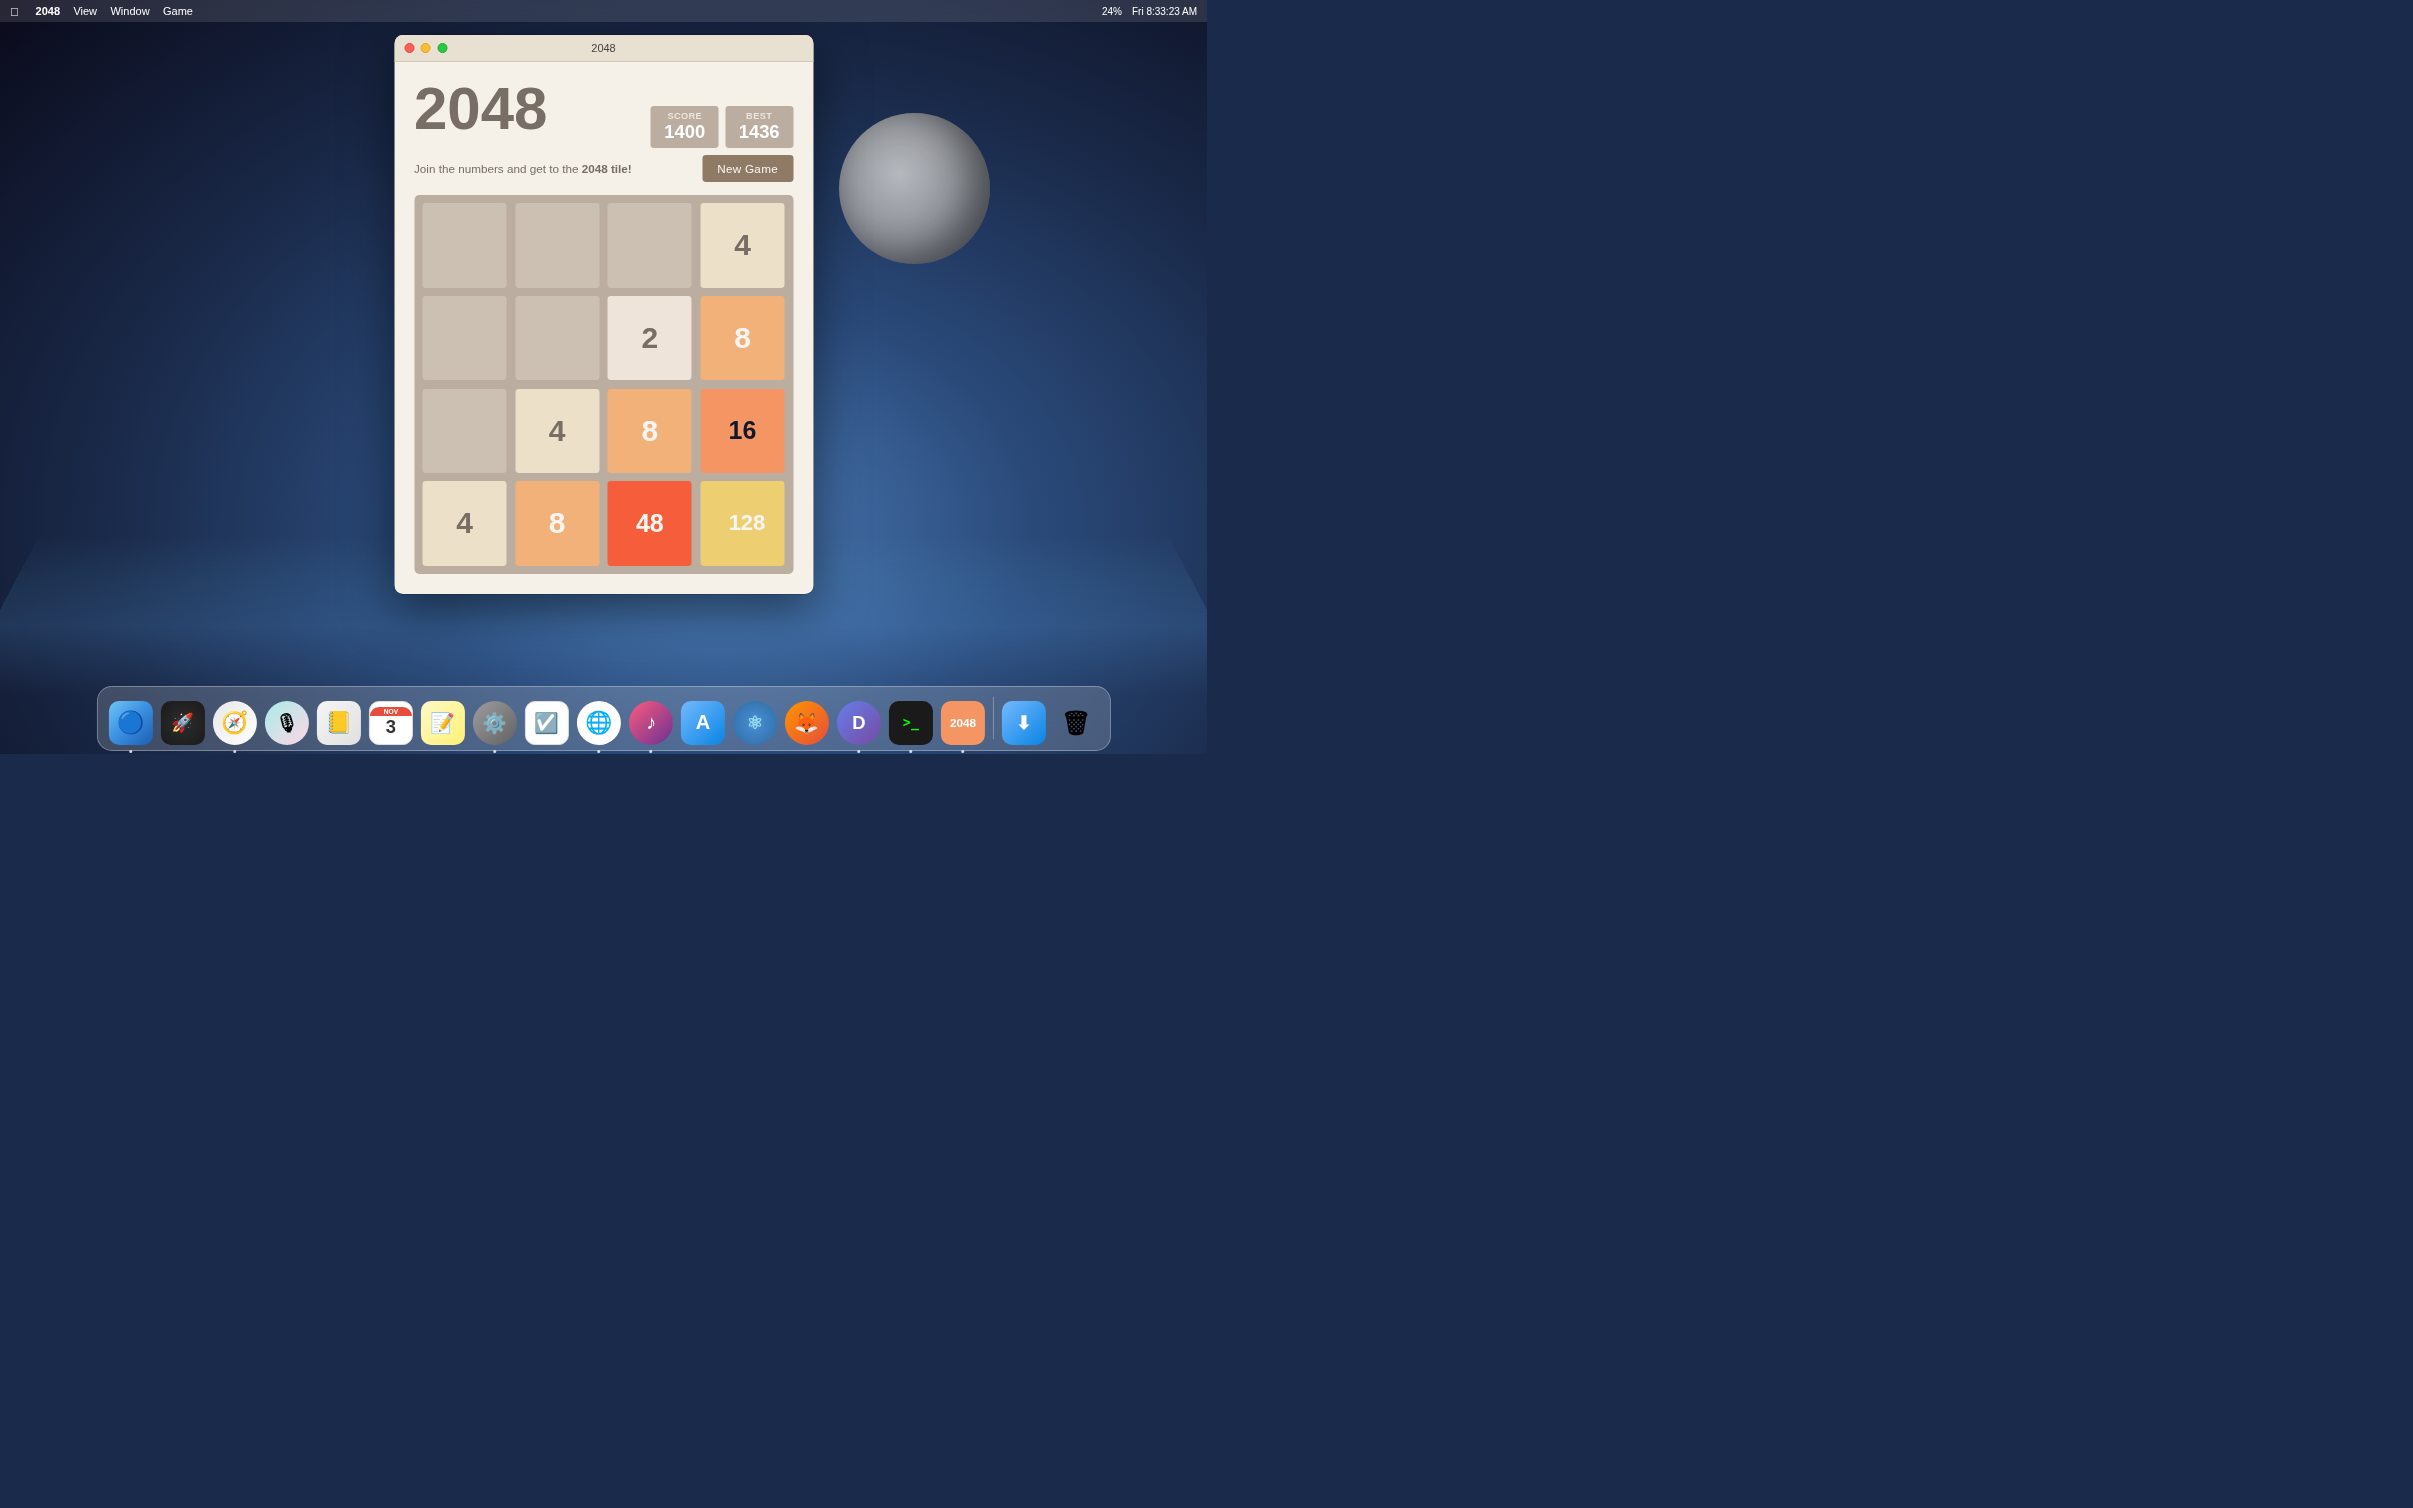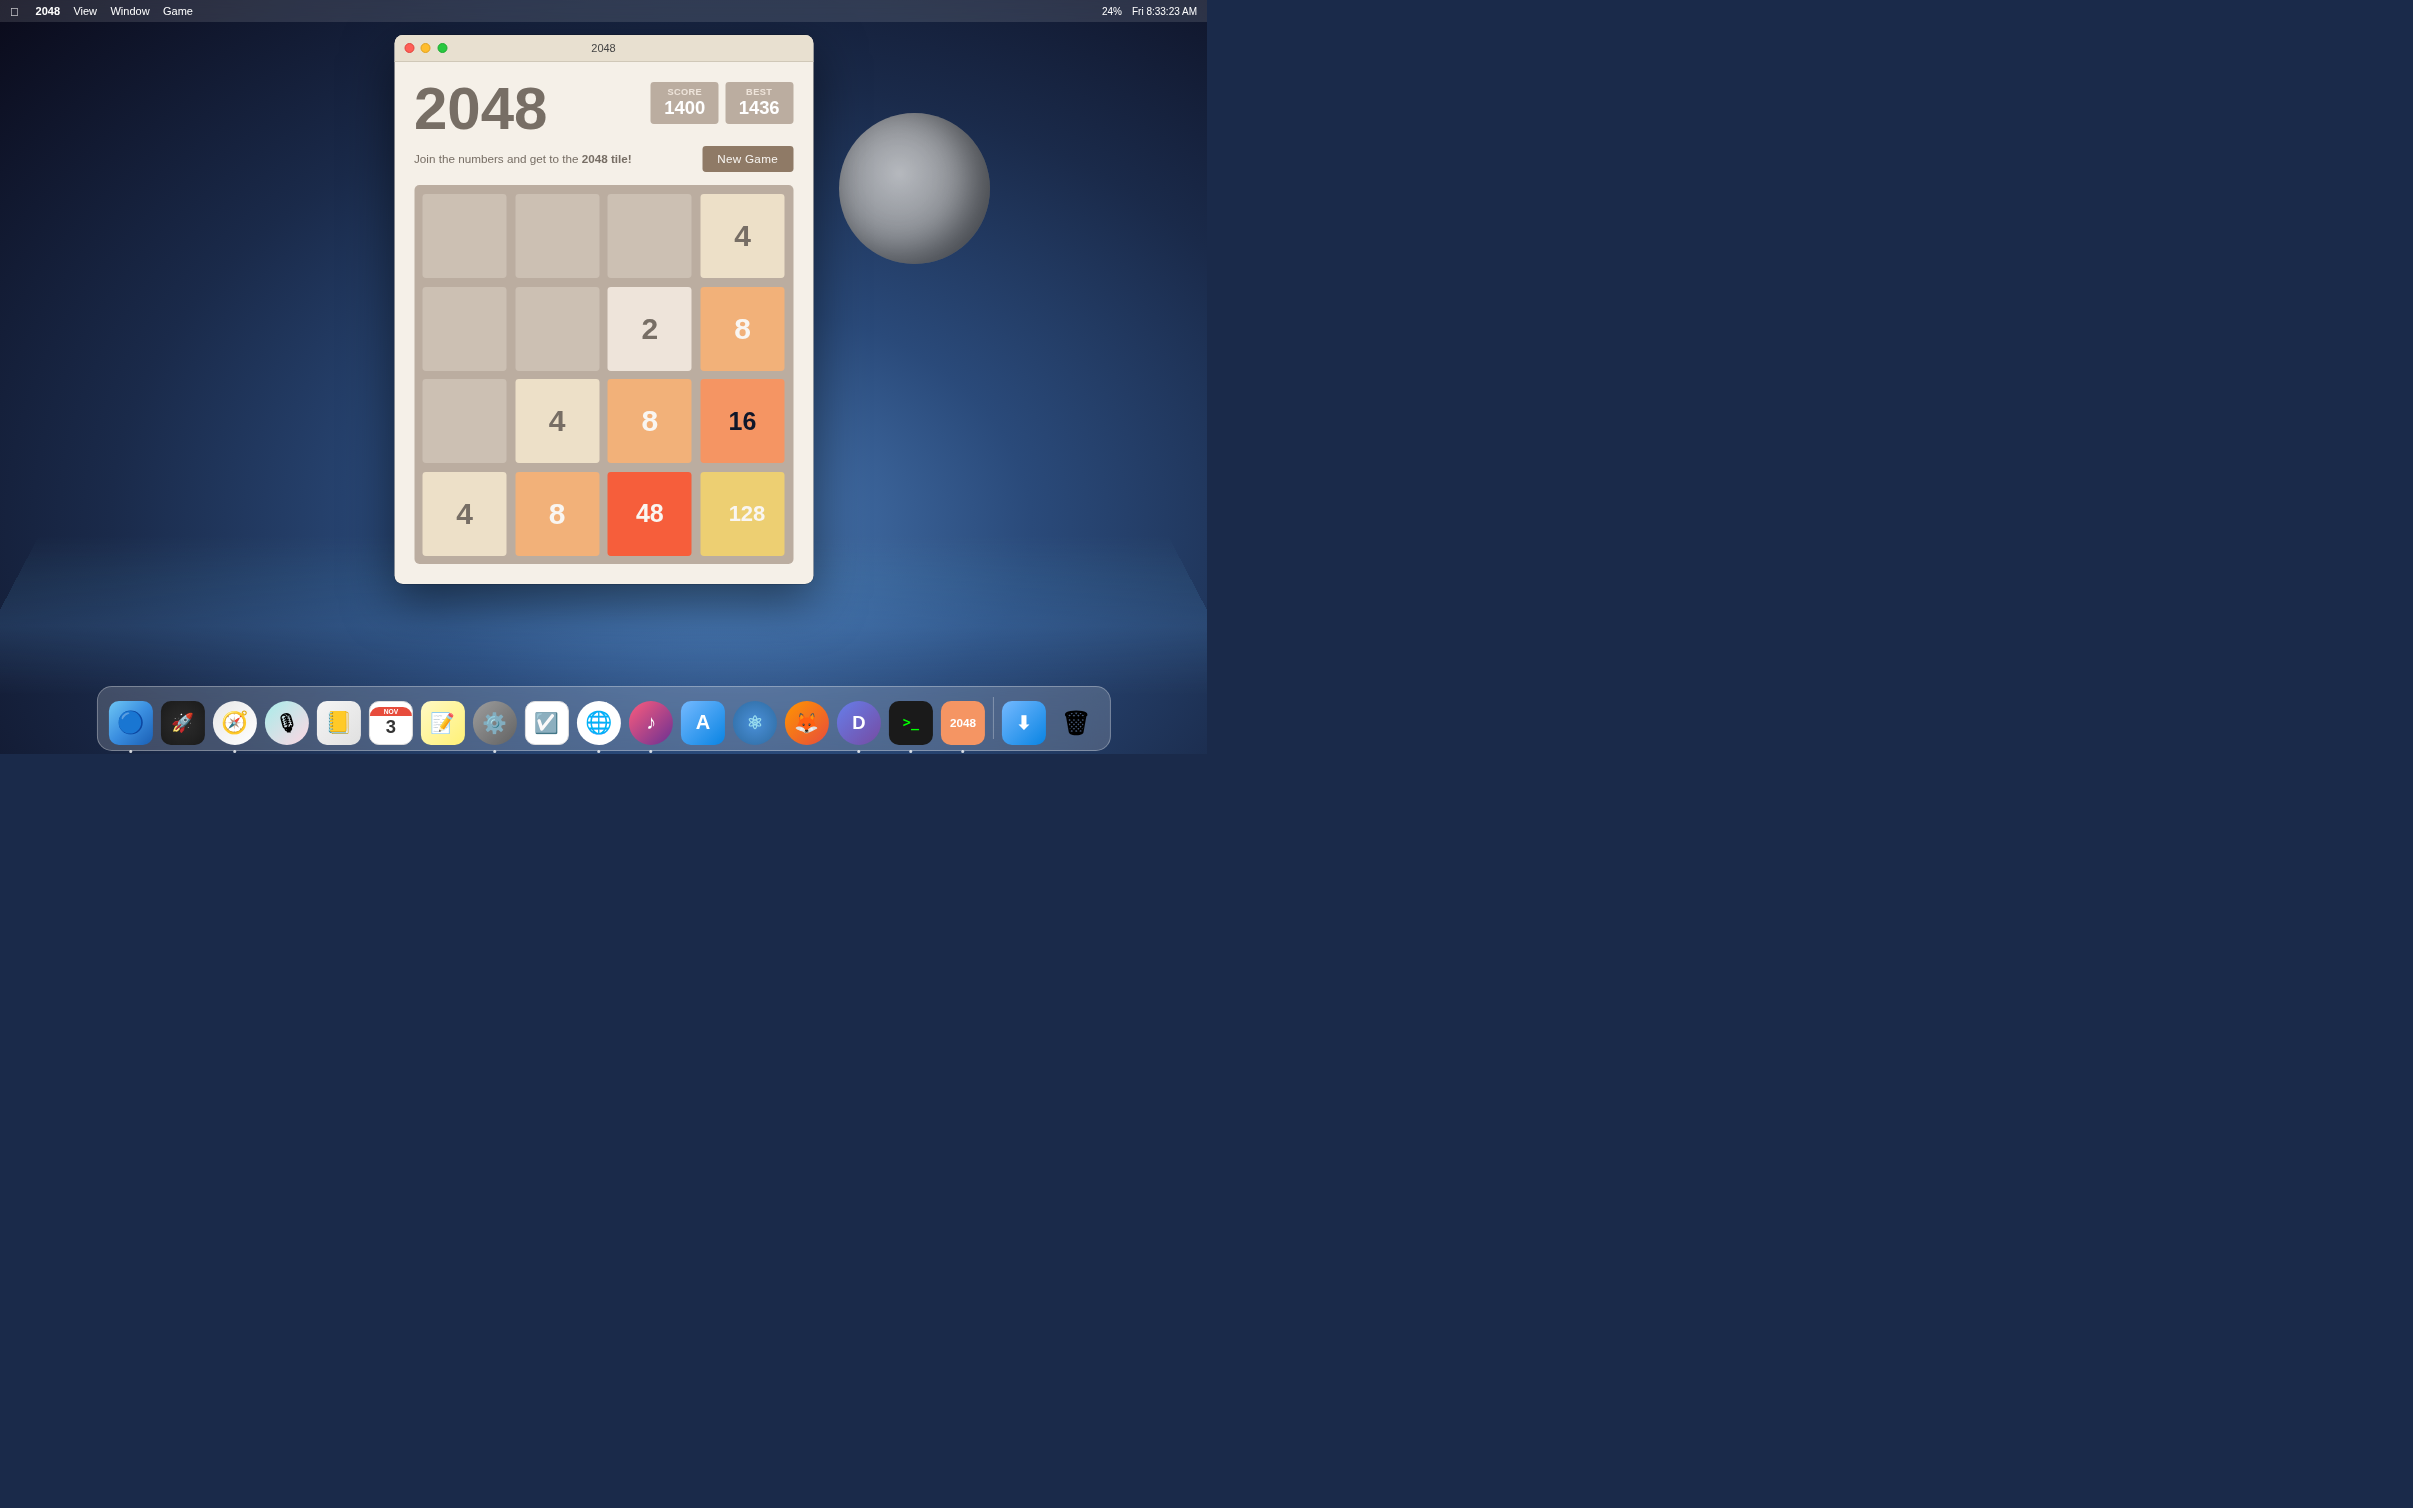--- a/index.html
+++ b/index.html
@@ -155,20 +155,21 @@
       gap: 6.7px;
       margin-top: 3.4px;
     }
 
     .score-box {
       background: #bbada0;
       border-radius: 3.4px;
       padding: 5px 13.4px;
       text-align: center;
       min-width: 67px;
+      margin-top: 24px;
     }
 
     .score-label {
       font-size: 9.2px;
       font-weight: 700;
       color: #eee4da;
       text-transform: uppercase;
       letter-spacing: 0.4px;
     }
 

